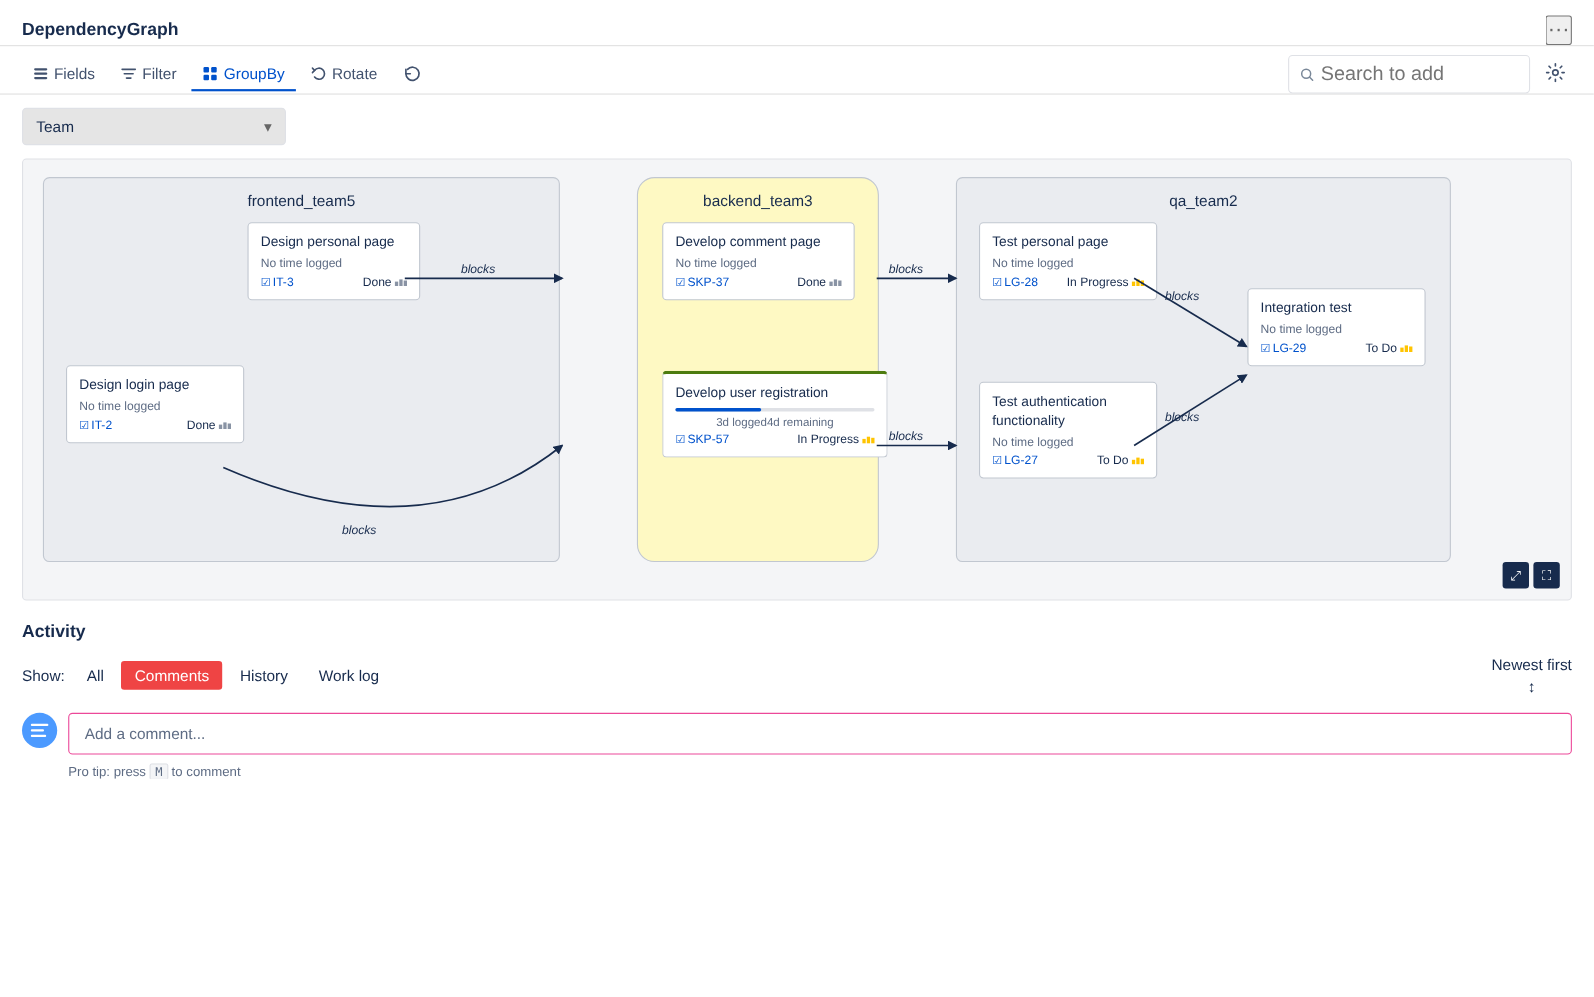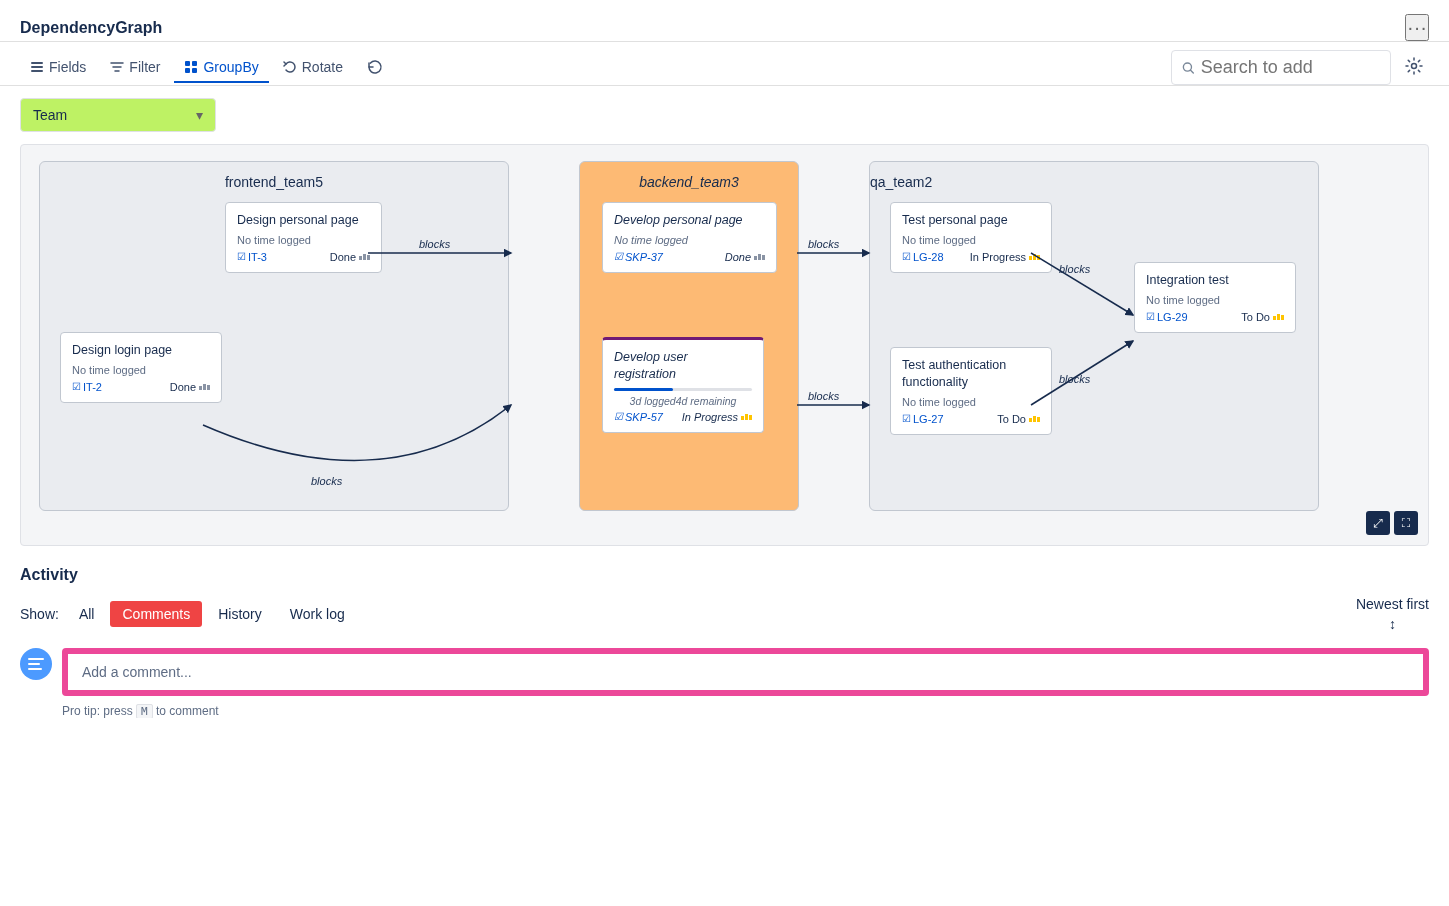--- a/index.html
+++ b/index.html
@@ -33,22 +33,22 @@
       padding: 6px 10px; width: 220px; background: #fff;
     }
     .search-box input { border: none; outline: none; font-size: 18px; color: #172b4d; width: 100%; background: transparent; }
     .gear-btn { background: none; border: none; cursor: pointer; color: #42526e; padding: 6px; border-radius: 3px; }
 
     
     .groupby-section { padding: 12px 20px; }
     .group-select {
       display: flex; align-items: center; gap: 8px;
       border: 1px solid #dfe1e6; border-radius: 4px;
-      padding: 8px 12px; width: 196px; cursor: pointer;
-      background: #bef264; font-size: 14px; color: #172b4d;
+      padding: 8px 12px; width: 240px; cursor: pointer;
+      background: #e5e5e5; font-size: 14px; color: #172b4d;
     }
     .group-select .chevron { margin-left: auto; color: #666; }
 
     
     .graph-container {
       margin: 0 20px; border: 1px solid #dfe1e6; border-radius: 4px;
       background: #f4f5f7; min-height: 380px; position: relative;
       overflow: hidden;
     }
 
@@ -81,21 +81,21 @@
       width: 32px; height: 32px; border-radius: 50%;
       background: #4c9aff; flex-shrink: 0;
       display: flex; align-items: center; justify-content: center;
     }
     .avatar-lines { display: flex; flex-direction: column; gap: 3px; padding: 8px 6px; }
     .avatar-line { height: 2px; background: #fff; border-radius: 1px; }
     .avatar-line:nth-child(1) { width: 16px; }
     .avatar-line:nth-child(2) { width: 12px; }
     .avatar-line:nth-child(3) { width: 14px; }
     .comment-input-wrap {
-      flex: 1; border: 6px solid #ec4899; border-radius: 4px;
+      flex: 1; border: 1px solid #ec4899; border-radius: 4px;
       padding: 10px 14px; color: #5e6c84; font-size: 14px;
       cursor: text;
     }
     .pro-tip { font-size: 12px; color: #5e6c84; margin-top: 8px; margin-left: 42px; }
     .pro-tip kbd {
       background: #f4f5f7; border: 1px solid #dfe1e6;
       border-radius: 2px; padding: 0 4px; font-size: 11px;
     }
     .tcard {
       position: absolute; border: 1px solid #c1c7d0; border-radius: 4px;
@@ -226,43 +226,43 @@
             <div class="bar-icon done">
               <span></span>
                 <span></span>
                 <span></span>
             </div>
           </div>
         </div>
       </div>
     </div>
 
-    <div style="position:absolute; left:558px; top:16px; width:220px; height:350px; border:1px solid #c1c7d0; border-radius:6px; background:#fdba74;font-style:italic;">
+    <div style="position:absolute; left:558px; top:16px; width:220px; height:350px; border:1px solid #c1c7d0; border-radius:16px; background:#fef9c3;">
       <div style="text-align:center; font-size:14px; font-weight:500; padding:12px 0 8px;">backend_team3</div>
 
       <div style="position:absolute; left:22px; top:40px; width:175px;" class="tcard">
-        <div class="tcard-title">Develop personal page</div>
+        <div class="tcard-title">Develop comment page</div>
         <div class="tcard-nolog">No time logged</div>
         <div class="tcard-footer">
           <div class="tcard-id">
             <span class="chk">☑</span>
             <span>SKP-37</span>
           </div>
           <div class="tcard-status">
             Done
             <div class="bar-icon done">
               <span></span>
                 <span></span>
                 <span></span>
             </div>
           </div>
         </div>
       </div>
 
-      <div style="position:absolute; left:22px; top:175px; width:162px; border-top:3px solid #701a75;" class="tcard">
+      <div style="position:absolute; left:22px; top:175px; width:205px; border-top:3px solid #4d7c0f;" class="tcard">
         <div class="tcard-title">Develop user registration</div>
         <div class="tcard-progress-wrap">
           <div class="tcard-progress-track">
             <div class="tcard-progress-fill" style="width:43%"></div>
           </div>
         </div>
         <div class="tcard-time-row">
           <span>3d logged</span>
           <span>4d remaining</span>
         </div>
@@ -277,21 +277,21 @@
               <span></span>
                 <span></span>
                 <span></span>
             </div>
           </div>
         </div>
       </div>
     </div>
 
     <div style="position:absolute; left:848px; top:16px; width:450px; height:350px; border:1px solid #c1c7d0; border-radius:6px; background:#eaecf0;">
-      <div style="font-size:14px; font-weight:500; padding:12px 0 8px;">qa_team2</div>
+      <div style="text-align:center; font-size:14px; font-weight:500; padding:12px 0 8px;">qa_team2</div>
 
       <div style="position:absolute; left:20px; top:40px; width:162px;" class="tcard">
         <div class="tcard-title">Test personal page</div>
         <div class="tcard-nolog">No time logged</div>
         <div class="tcard-footer">
           <div class="tcard-id">
             <span class="chk">☑</span>
             <span>LG-28</span>
           </div>
           <div class="tcard-status">

